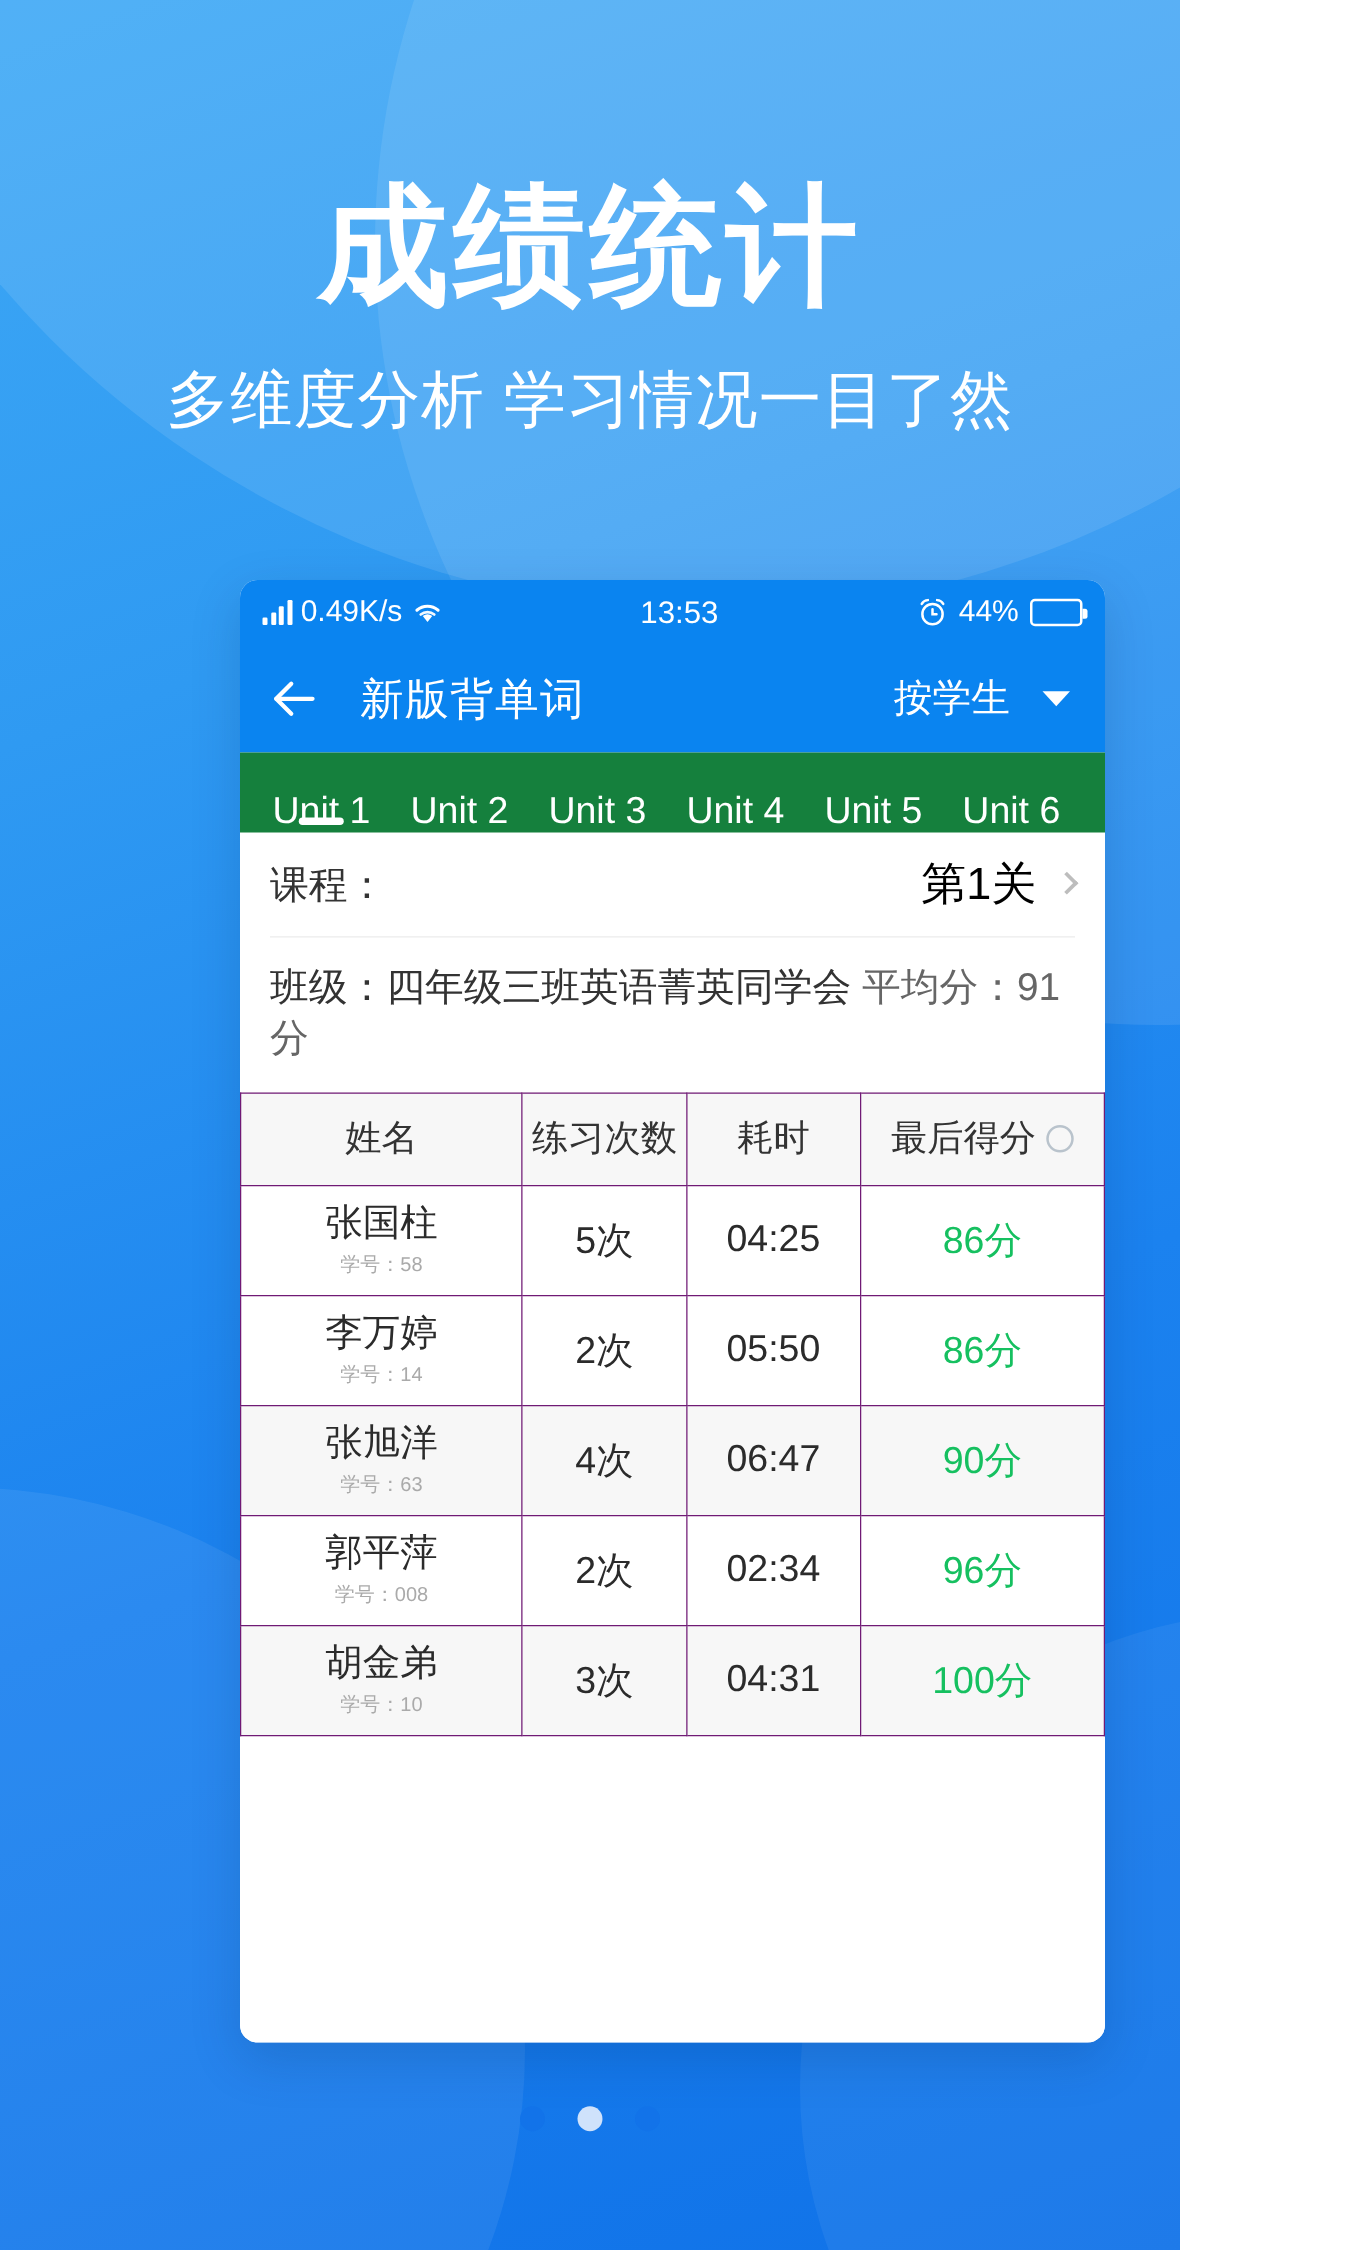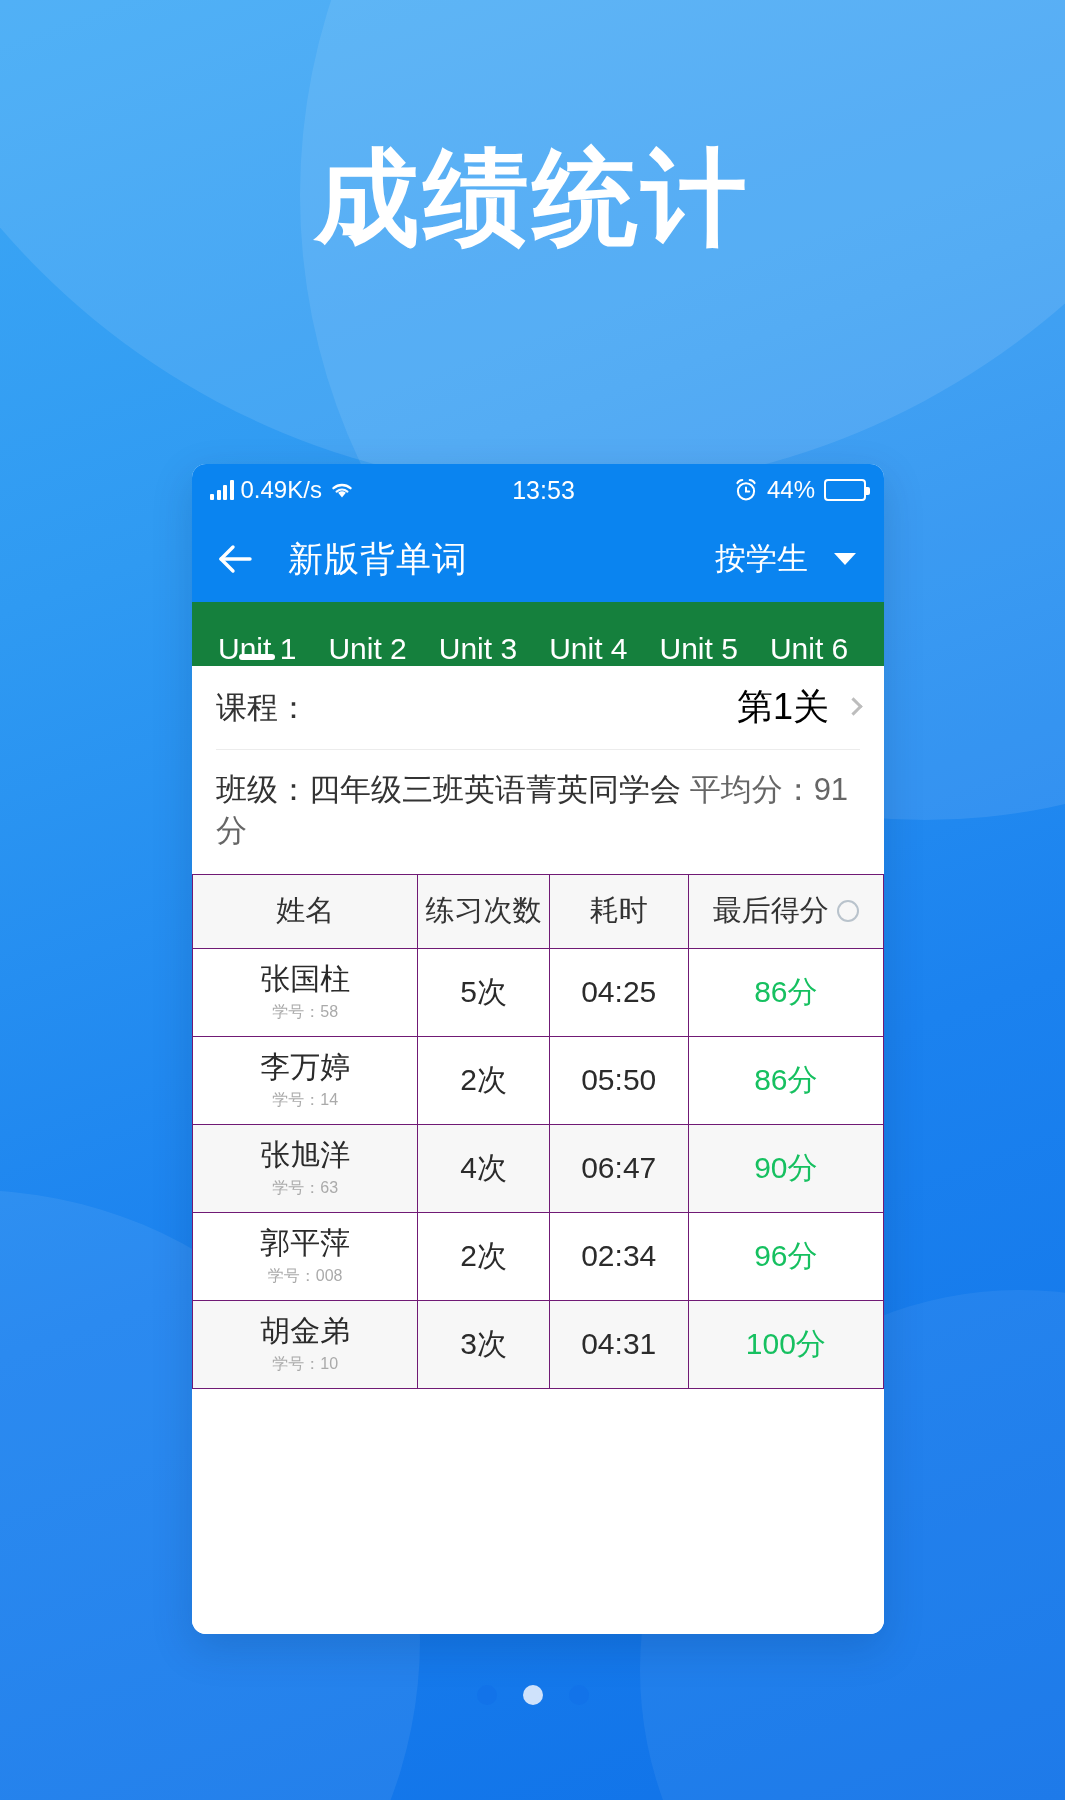--- a/index.html
+++ b/index.html
@@ -3,21 +3,21 @@
 <meta charset="utf-8">
 <style>
   * { box-sizing: border-box; margin: 0; padding: 0; }
   html, body {
     width: 1080px; height: 1800px;
     overflow: hidden;
     font-family: "Liberation Sans", "DejaVu Sans", sans-serif;
   }
   #screen {
     position: relative;
-    width: 1065px; height: 1800px;
+    width: 944px; height: 1800px;
     background: linear-gradient(160deg, #3ea8f5 0%, #2f9af2 28%, #1b82ef 62%, #1072e8 100%);
     overflow: hidden;
   }
   
   .blob { position: absolute; border-radius: 50%; pointer-events: none; }
   .blob-a {
     width: 1500px; height: 1500px;
     left: -180px; top: -1010px;
     background: rgba(255,255,255,0.10);
   }
@@ -251,20 +251,21 @@
 <body>
 
 <div id="screen">
 
   <div class="blob blob-a"></div>
   <div class="blob blob-b"></div>
   <div class="blob blob-c"></div>
   <div class="blob blob-d"></div>
 
   <div class="promo-title">成绩统计</div>
+  <div class="promo-sub">多维度分析 学习情况一目了然</div>
 
   <div id="phone">
 
     <div class="statusbar">
       <div class="sb-left">
         <span class="signal-bars">
           <i></i>
             <i></i>
             <i></i>
             <i></i>

